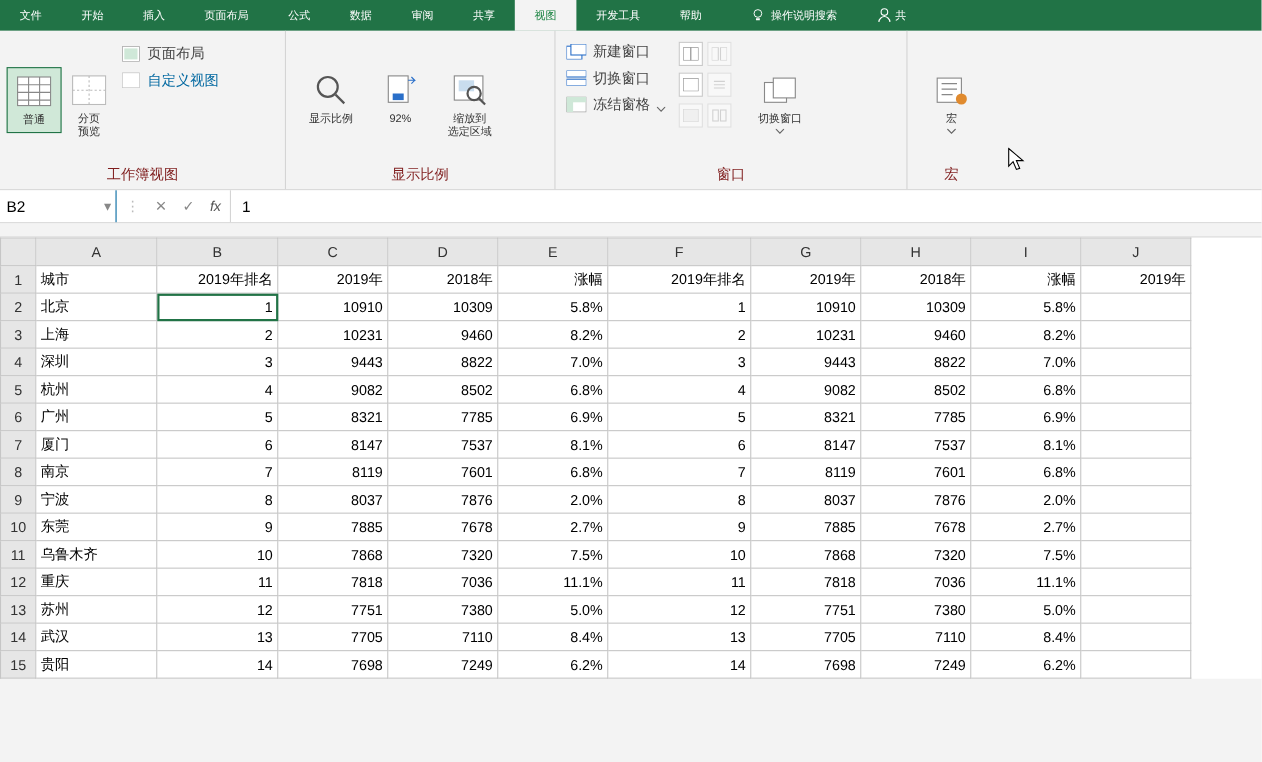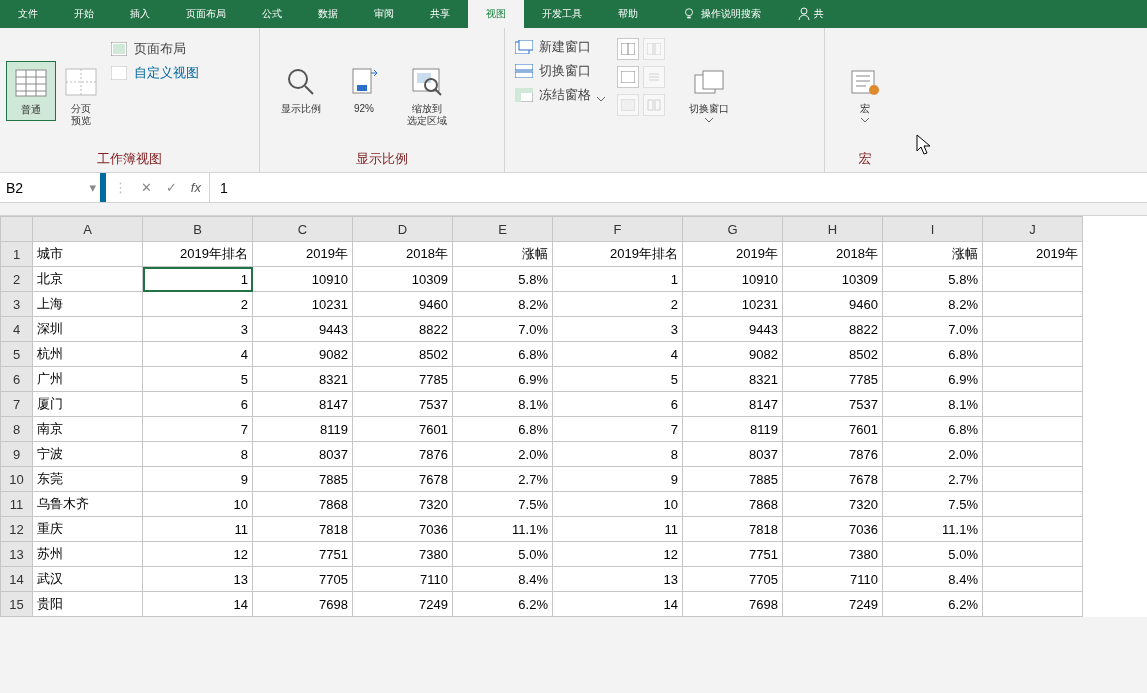--- a/index.html
+++ b/index.html
@@ -26,21 +26,21 @@
 .small-item.disabled { color: #0369a1; }
 .chev-down { width: 8px; height: 8px; display:inline-block; }
 .small-icon { width: 18px; height: 16px; display:inline-flex; align-items:center; justify-content:center;}
 .win-icons { display:flex; flex-direction: column; gap:6px; padding:4px 2px; }
 .win-icons .row { display:flex; gap:4px;}
 .tiny-btn { width:22px; height:22px; border:1px solid #c9c9c9; background:#fff; cursor:pointer; display:flex; align-items:center; justify-content:center;}
 .tiny-btn.disabled{ opacity:0.45; }
 
 
 .formula-bar { background: #fff; height: 30px; border-bottom: 1px solid #d4d4d4; display: flex; align-items: stretch; }
-.name-box { width: 106px; border-right: 6px solid #0369a1; display: flex; align-items: center; padding: 0 6px; position: relative; justify-content: flex-end; }
+.name-box { width: 106px; border-right: 1px solid #0369a1; display: flex; align-items: center; padding: 0 6px; position: relative; justify-content: flex-end; }
 .name-box input { border: none; outline: none; width: 100%; font-size: 14px; }
 .name-box .drop { position:absolute; right:4px; color:#888; }
 .fx-controls { display: flex; align-items: center; padding: 0 8px; gap: 14px; border-right: 1px solid #d4d4d4; color:#888;}
 .fx-controls .fx { font-style: italic; color:#555; }
 .formula-input { flex: 1; display: flex; align-items: center; padding: 0 10px; }
 .formula-input span { font-size: 14px; }
 .thin-spacer { height: 13px; background:#f3f3f3; border-bottom:1px solid #d4d4d4;}
 
 
 .grid-wrap { background:#fff; }
@@ -252,20 +252,21 @@
               <rect x="2" y="6" width="20" height="18" fill="#fff" stroke="#888"></rect>
               <rect x="10" y="2" width="20" height="18" fill="#fff" stroke="#888"></rect>
             </svg>
           </span>
         <span class="label">切换窗口</span>
         <span class="chev-down"><svg width="8" height="6">
               <path d="M0 0l4 4 4-4" fill="none" stroke="#666"></path>
             </svg></span>
       </div>
     </div>
+    <div class="ribbon-group-label">窗口</div>
   </div>
 
   <div class="ribbon-group" style="width:80px; border-right:none;">
     <div class="ribbon-group-body" style="justify-content:center;">
       <div class="big-btn">
         <span class="icon">
             <svg width="32" height="28">
               <rect x="3" y="3" width="22" height="22" fill="#fff" stroke="#888"></rect>
               <path d="M7 8h14M7 13h14M7 18h10" stroke="#888"></path>
               <circle cx="25" cy="22" r="5" fill="#e08a2e"></circle>

